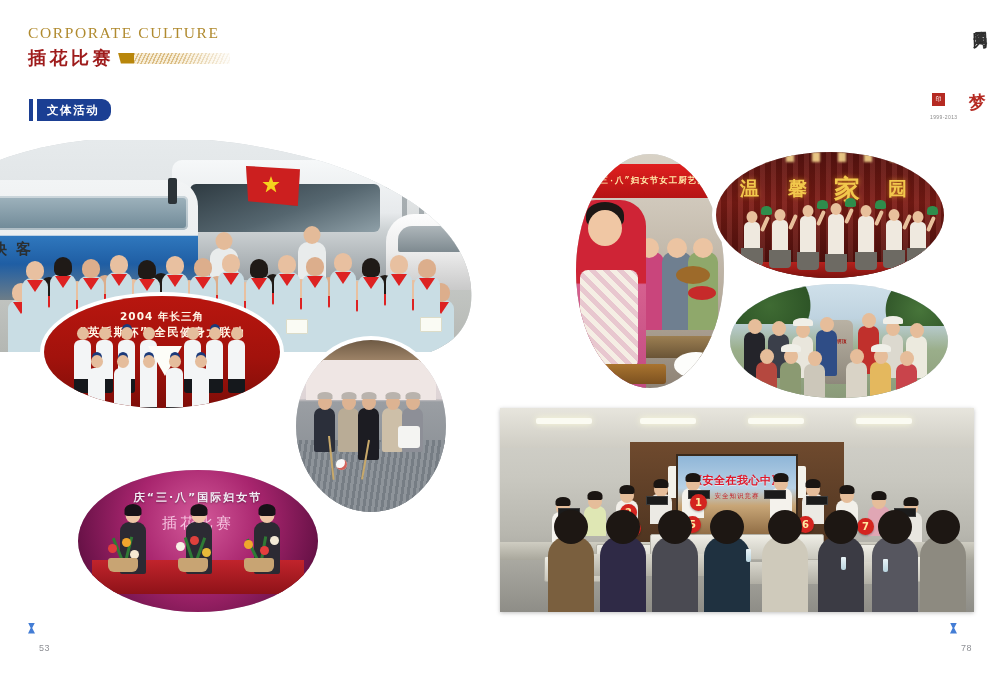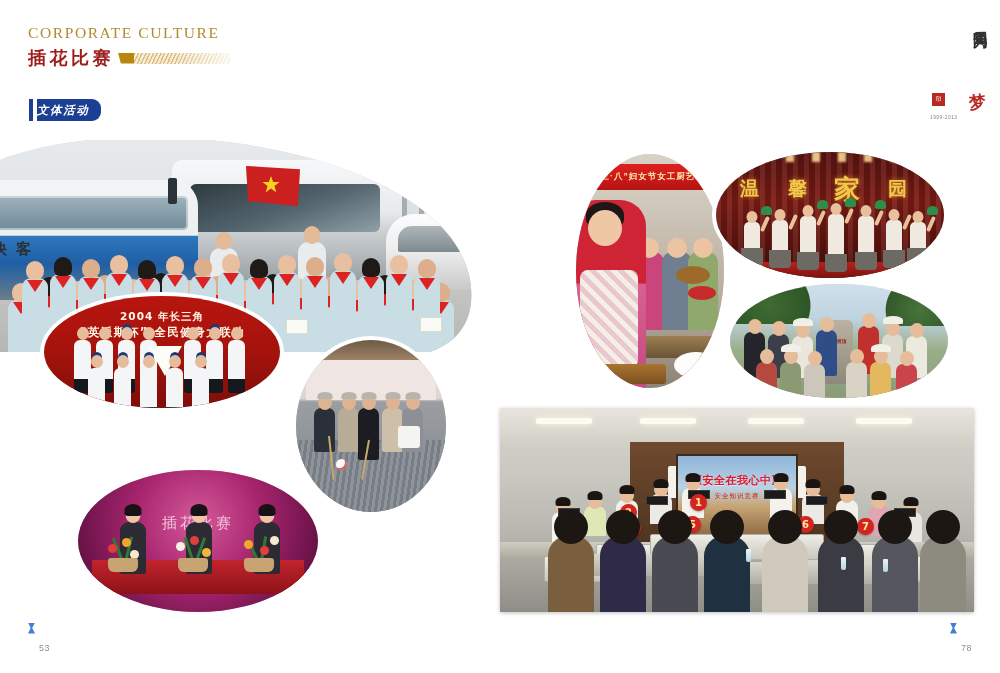--- a/index.html
+++ b/index.html
@@ -62,25 +62,24 @@
   }
   #tab-bar-mark {
     width: 4px; background: #1c3f92; margin-right: 4px;
   }
   #tab-body {
     background: #1b3f93;
     color: #ffffff;
     font-family: "DejaVu Sans", sans-serif;
     font-size: 11.5px; font-weight: bold;
     letter-spacing: 1.6px;
-    padding: 0 12px 0 0;
+    padding: 0 12px 0 10px;
     display: flex; align-items: center;
     border-radius: 0 9px 9px 0;
     white-space: nowrap;
-    font-style: italic;
   }
 
   
   #brand {
     position: absolute; right: 12px; top: 22px;
     width: 72px; height: 100px;
   }
   #brand-cal {
     position: absolute; inset: 0;
     writing-mode: vertical-rl;
@@ -354,23 +353,23 @@
 
   
   #p5 {
     left: 576px; top: 154px; width: 148px; height: 234px;
     border-radius: 50%;
     box-shadow: 0 0 0 4px #ffffff;
   }
   #p5 .bg { position:absolute; inset:0;
     background: linear-gradient(180deg,#d8d2c6 0%, #cfc7ba 22%, #b8ad9e 60%, #8e8376 100%); }
   #p5 .banner {
-    position:absolute; left:0; right:0; top:10px; height:26px;
+    position:absolute; left:0; right:0; top:10px; height:34px;
     background: linear-gradient(180deg,#e01f1f,#b51414);
-    color:#ffe9a8; font-family:Liberation Sans, sans-serif; font-weight:bold;
+    color:#ffe9a8; font-family:Liberation Mono, monospace; font-weight:bold;
     font-size:8.5px; letter-spacing:1px;
     display:flex; align-items:center; justify-content:center;
     text-align:center;
   }
   #p5 .chef {
     position:absolute; left:-6px; bottom:0; width:76px; height:188px;
     background: linear-gradient(180deg,#cf2436 0%,#cf2436 44%, #d6608f 45%, #c24c82 100%);
     border-radius: 26px 26px 0 0;
   }
   #p5 .chef .head {
@@ -739,20 +738,21 @@
       <div class="mallet" style="left:72px; top:100px; height:40px; transform:rotate(10deg);"></div>
       <div class="mallet" style="left:32px; top:96px; height:44px; transform:rotate(-6deg);"></div>
       <div class="ball"></div>
       <div class="bagw"></div>
     </div>
   </div>
 
   <div class="photo" id="p4">
     <div class="inner">
       <div class="bg"></div>
+      <div class="headline">庆“三·八”国际妇女节</div>
       <div class="headline2">插花比赛</div>
       <div class="table"></div>
       <div class="woman" style="left:42px;"></div>
       <div class="woman" style="left:108px;"></div>
       <div class="woman" style="left:176px;"></div>
       <div class="bouquet" style="left:22px;">
         <span class="leaf" style="transform:rotate(-22deg);"></span>
         <span class="leaf" style="transform:rotate(14deg);"></span>
         <span class="fl" style="left:8px;  top:12px; background:#e03c3c;"></span>
         <span class="fl" style="left:22px; top:6px;  background:#f0a52e;"></span>

